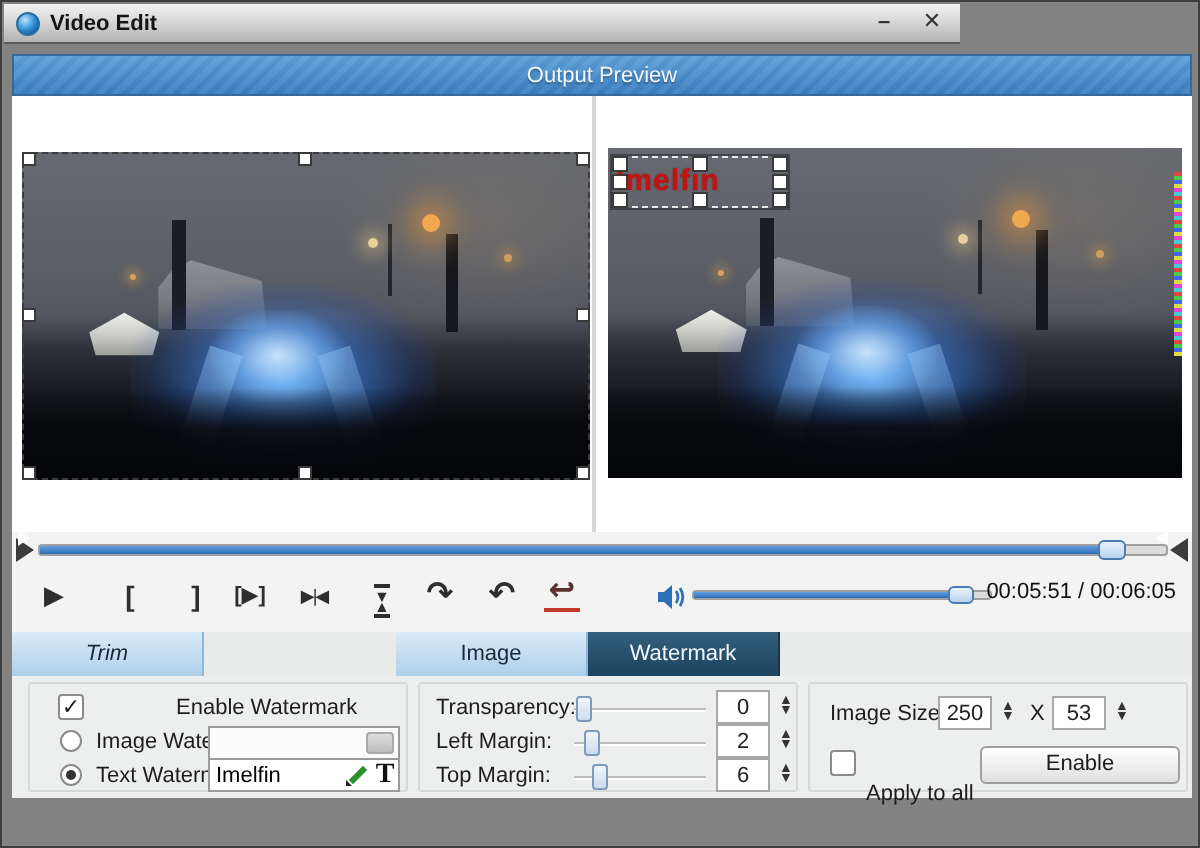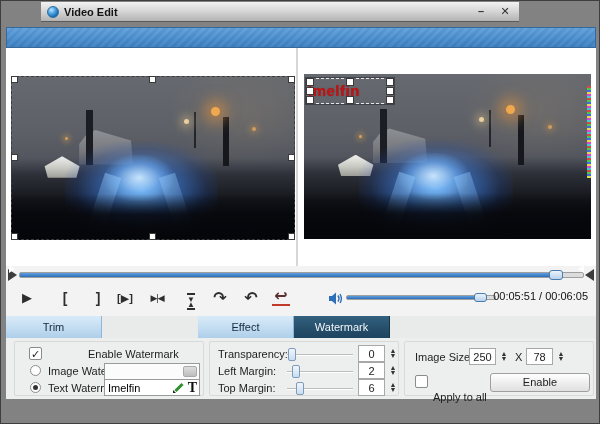--- a/index.html
+++ b/index.html
@@ -5,21 +5,21 @@
   * { box-sizing: border-box; margin: 0; padding: 0; }
   html,body { width:600px; height:424px; overflow:hidden; }
   body { font-family:"Liberation Sans","DejaVu Sans",sans-serif; font-size:11px; color:#222; background:#555; }
 
   .window { position:absolute; left:0; top:0; width:600px; height:424px;
     background:#828282; border:1px solid #3e3e3e; }
 
   
   .titlebar { position:absolute; left:1px; top:1px; width:478px; height:20px;
     background:linear-gradient(180deg,#f2f2f2 0%,#d8d8d8 45%,#b3b3b3 100%);
-    border-bottom:1px solid #5a5a5a; display:flex; align-items:center;margin-left:39px; }
+    border-bottom:1px solid #5a5a5a; display:flex; align-items:center; }
   .title-icon { width:12px; height:12px; border-radius:50%; margin:0 5px 0 6px;
     background:radial-gradient(circle at 35% 30%,#bfe3ff 0%,#4aa0e0 40%,#1b6fb5 70%,#0c4f86 100%);
     border:1px solid #2a6fa0; }
   .title-text { font-weight:bold; font-size:11px; color:#141414; }
   .win-btns { position:absolute; right:6px; top:2px; display:flex; gap:8px; }
   .win-btn { width:16px; height:15px; text-align:center; line-height:15px; font-size:11px;
     color:#333; font-weight:bold; cursor:default; }
 
   
   .header-bar { position:absolute; left:5px; top:26px; width:590px; height:21px;
@@ -177,20 +177,21 @@
   <div class="titlebar">
     <span class="title-icon"></span>
     <span class="title-text">Video Edit</span>
     <span class="win-btns">
       <span class="win-btn">–</span>
       <span class="win-btn">✕</span>
     </span>
   </div>
 
   <div class="header-bar">
+    <div class="header-half">Output Preview</div>
   </div>
 
   <div class="preview-bg"></div>
   <div class="preview-divider"></div>
 
   <div class="video video-left">
     <div class="scene">
       <div class="sc-haze"></div>
         <div class="sc-house"></div>
         <div class="sc-tent"></div>
@@ -288,25 +289,25 @@
       </svg>
     </span>
     <div class="vol-track">
       <div class="vol-fill" style="width: 92%;"></div>
       <div class="vol-thumb" style="left: 86%;"></div>
     </div>
     <span class="time-display">00:05:51 / 00:06:05</span>
   </div>
 
   <div class="tabs-row">
-    <div class="tab" style="left:0;">
+    <div class="tab" style="left:0;font-style:italic;">
         <span>Trim</span>
       </div>
     <div class="tab" style="left:192px;">
-        <span>Effect</span>
+        <span>Image</span>
       </div>
     <div class="tab selected" style="left:288px;">
         <span>Watermark</span>
       </div>
   </div>
 
   <div class="panel">
 
     <div class="group g1">
       <span class="check" style="left:14px; top:5px;">✓</span>
@@ -363,21 +364,21 @@
     </div>
 
     <div class="group g3">
       <span class="lbl" style="left:10px; top:9px;">Image Size:</span>
       <span class="valbox" style="left:64px; top:6px;">250</span>
       <span class="spin" style="left:93px; top:6px;">
           <span>▲</span>
           <span>▼</span>
         </span>
       <span class="lbl" style="left:110px; top:9px;">X</span>
-      <span class="valbox" style="left:121px; top:6px;">78</span>
+      <span class="valbox" style="left:121px; top:6px;">53</span>
       <span class="spin" style="left:150px; top:6px;">
           <span>▲</span>
           <span>▼</span>
         </span>
 
       <span class="check" style="left:10px; top:33px;"></span>
       <span class="lbl" style="left:28px; top:49px;">Apply to all</span>
       <span class="btn reset-btn">Enable</span>
     </div>
   </div>

